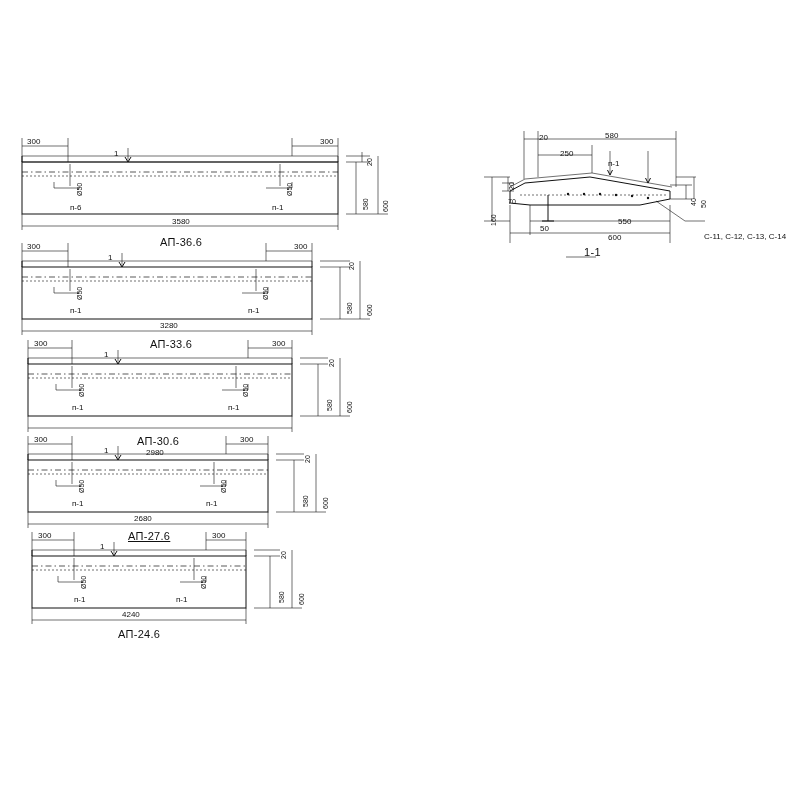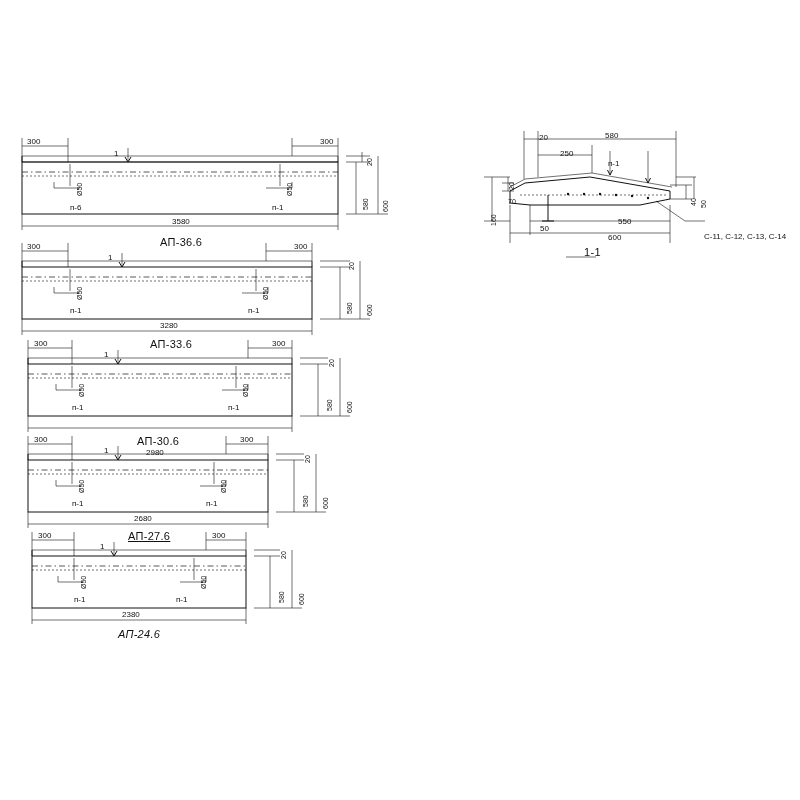--- a/index.html
+++ b/index.html
@@ -244,22 +244,22 @@
       <line class="ln-thin" x1="260" y1="32" x2="260" y2="84"></line>
       <line class="ln-thin" x1="282" y1="26" x2="282" y2="84"></line>
     </svg>
     <span class="lbl" style="left:38px;top:532px;">300</span>
     <span class="lbl" style="left:212px;top:532px;">300</span>
     <span class="lbl" style="left:100px;top:543px;">1</span>
     <span class="lbl sm vert" style="left:80px;top:589px;">Ø50</span>
     <span class="lbl sm vert" style="left:200px;top:589px;">Ø50</span>
     <span class="lbl" style="left:74px;top:596px;">п-1</span>
     <span class="lbl" style="left:176px;top:596px;">п-1</span>
-    <span class="lbl" style="left:122px;top:611px;">2380</span>
-    <span class="lbl name" style="left:118px;top:630px;font-style:italic;">АП-24.6</span>
+    <span class="lbl" style="left:122px;top:611px;">4240</span>
+    <span class="lbl name" style="left:118px;top:630px;">АП-24.6</span>
     <span class="lbl sm vert" style="left:280px;top:559px;">20</span>
     <span class="lbl sm vert" style="left:278px;top:603px;">580</span>
     <span class="lbl sm vert" style="left:298px;top:605px;">600</span>
   </div>
 
   <div class="panel">
     <svg width="330" height="140" style="left:480px;top:125px;">
 
       <path class="ln" d="M30 66 L45 58 L110 52 L190 66 L190 74 L160 80 L50 80 L30 78 Z"></path>
 

